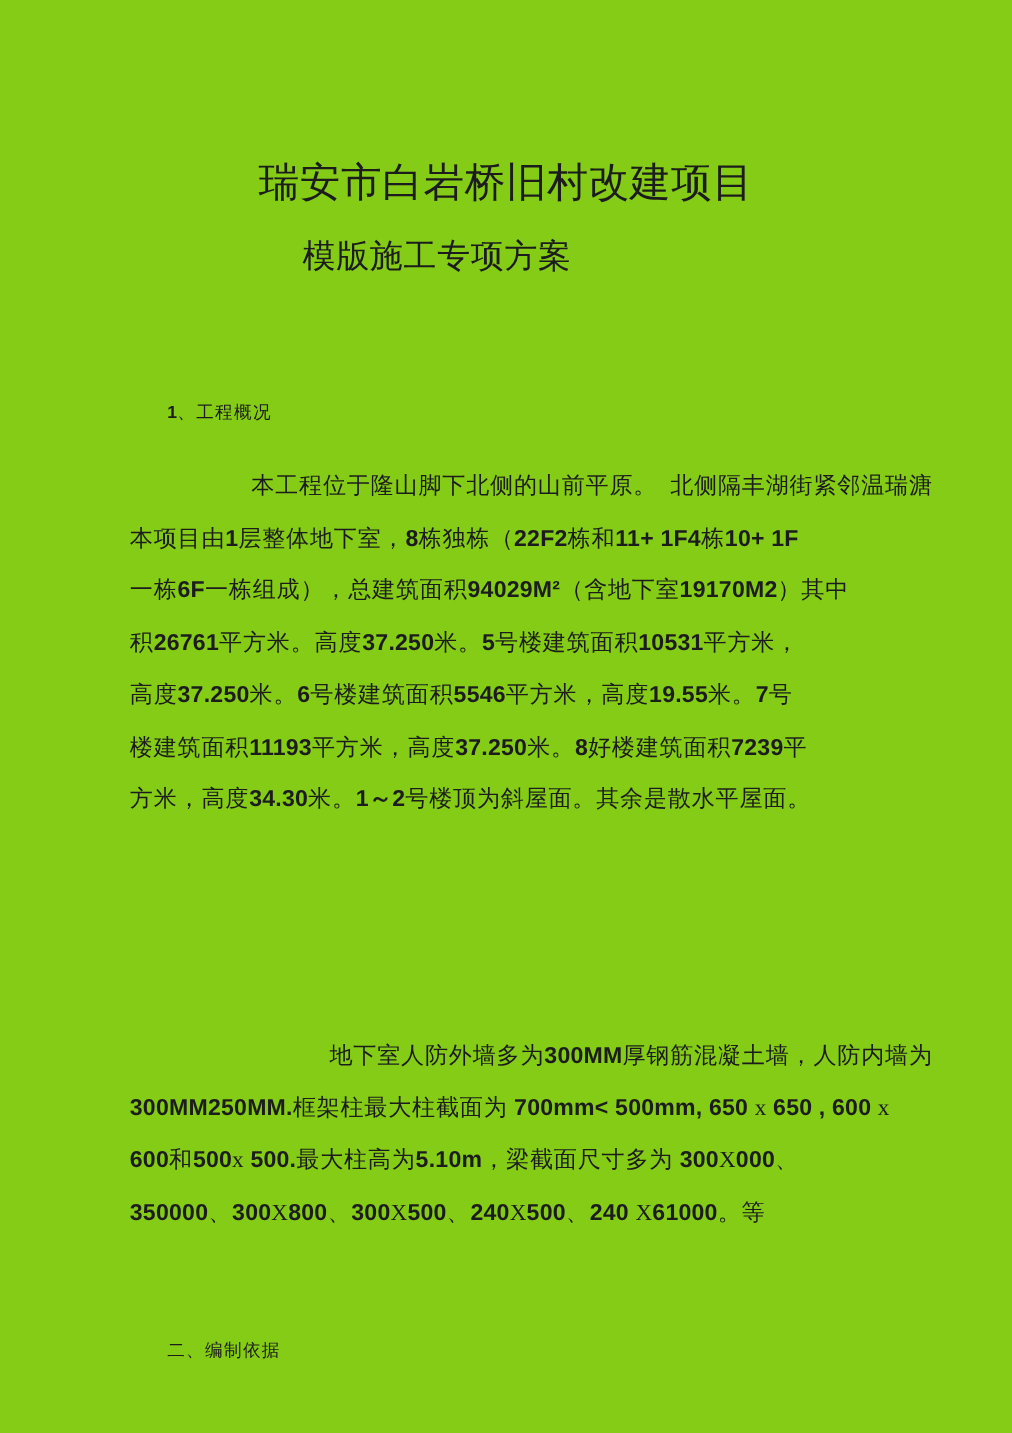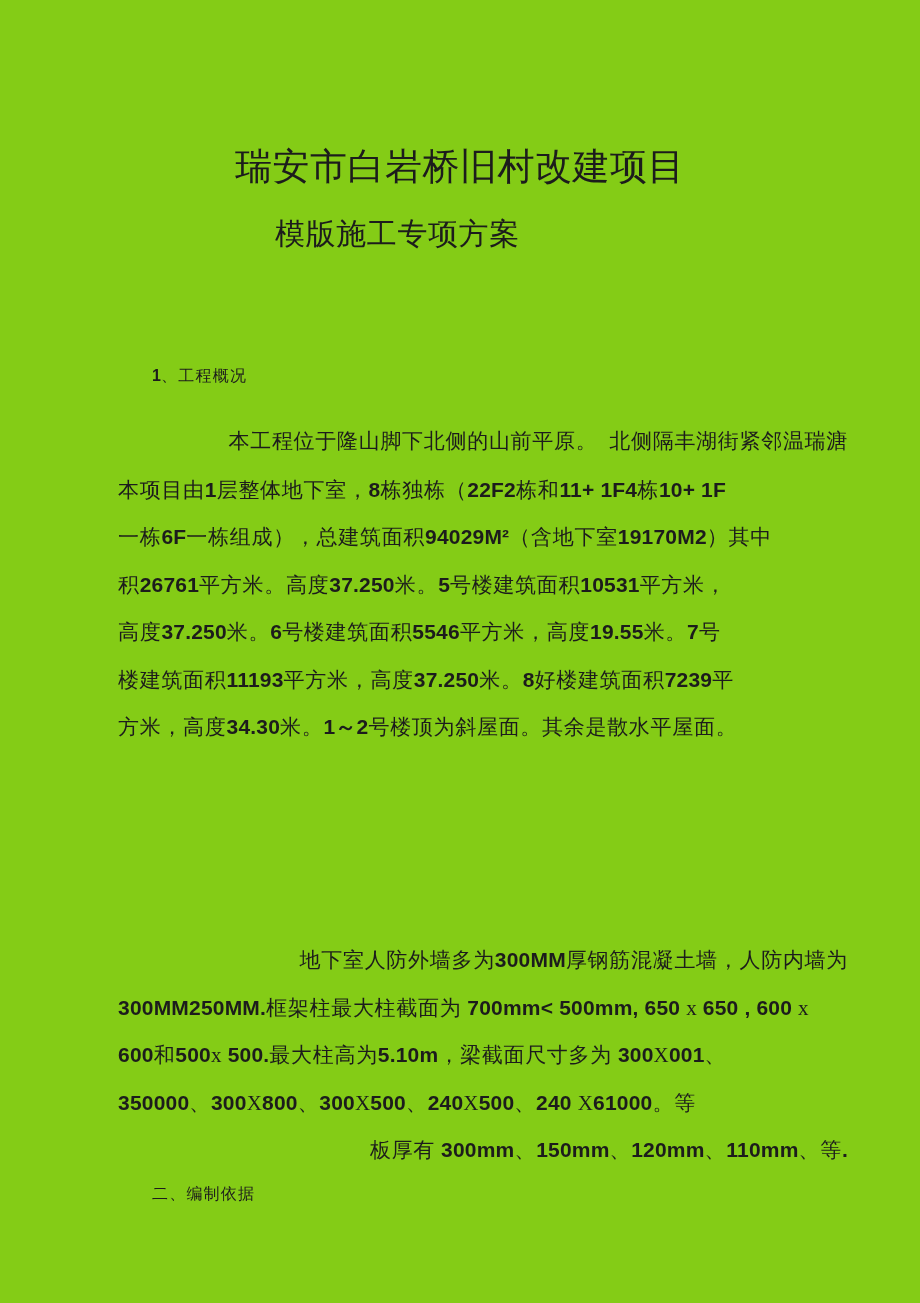--- a/index.html
+++ b/index.html
@@ -71,20 +71,19 @@
       <div class="line">积<span class="num">26761</span>平方米。高度<span class="num">37.250</span>米。<span class="num">5</span>号楼建筑面积<span class="num">10531</span>平方米，</div>
       <div class="line">高度<span class="num">37.250</span>米。<span class="num">6</span>号楼建筑面积<span class="num">5546</span>平方米，高度<span class="num">19.55</span>米。<span class="num">7</span>号</div>
       <div class="line">楼建筑面积<span class="num">11193</span>平方米，高度<span class="num">37.250</span>米。<span class="num">8</span>好楼建筑面积<span class="num">7239</span>平</div>
       <div class="line">方米，高度<span class="num">34.30</span>米。<span class="num">1～2</span>号楼顶为斜屋面。其余是散水平屋面。</div>
     </div>
 
 
   <div class="para" style="top:936px">
       <div class="line indent">地下室人防外墙多为<span class="num">300MM</span>厚钢筋混凝土墙，人防内墙为</div>
       <div class="line"><span class="num">300MM250MM.</span>框架柱最大柱截面为 <span class="num">700mm&lt;</span> <span class="num">500mm,</span> <span class="num">650</span> <span class="sx">x</span> <span class="num">650</span> <span class="num">,</span> <span class="num">600</span> <span class="sx">x</span></div>
-      <div class="line"><span class="num">600</span>和<span class="num">500</span><span class="sx">x</span> <span class="num">500.</span>最大柱高为<span class="num">5.10m</span>，梁截面尺寸多为 <span class="num">300</span><span class="sx">X</span><span class="num">001</span>、</div>
+      <div class="line"><span class="num">600</span>和<span class="num">500</span><span class="sx">x</span> <span class="num">500.</span>最大柱高为<span class="num">5.10m</span>，梁截面尺寸多为 <span class="num">300</span><span class="sx">X</span><span class="num">000</span>、</div>
       <div class="line"><span class="num">350000</span>、<span class="num">300</span><span class="sx">X</span><span class="num">800</span>、<span class="num">300</span><span class="sx">X</span><span class="num">500</span>、<span class="num">240</span><span class="sx">X</span><span class="num">500</span>、<span class="num">240</span> <span class="sx">X</span><span class="num">61000</span>。等</div>
-      <div class="line indent">板厚有 <span class="num">300mm</span>、<span class="num">150mm</span>、<span class="num">120mm</span>、<span class="num">110mm</span>、等<span class="num">.</span></div>
     </div>
 
-  <div class="heading" style="top:1170px">二、编制依据</div>
+  <div class="heading" style="top:1205px">二、编制依据</div>
 
 </div>
 
 </body></html>

